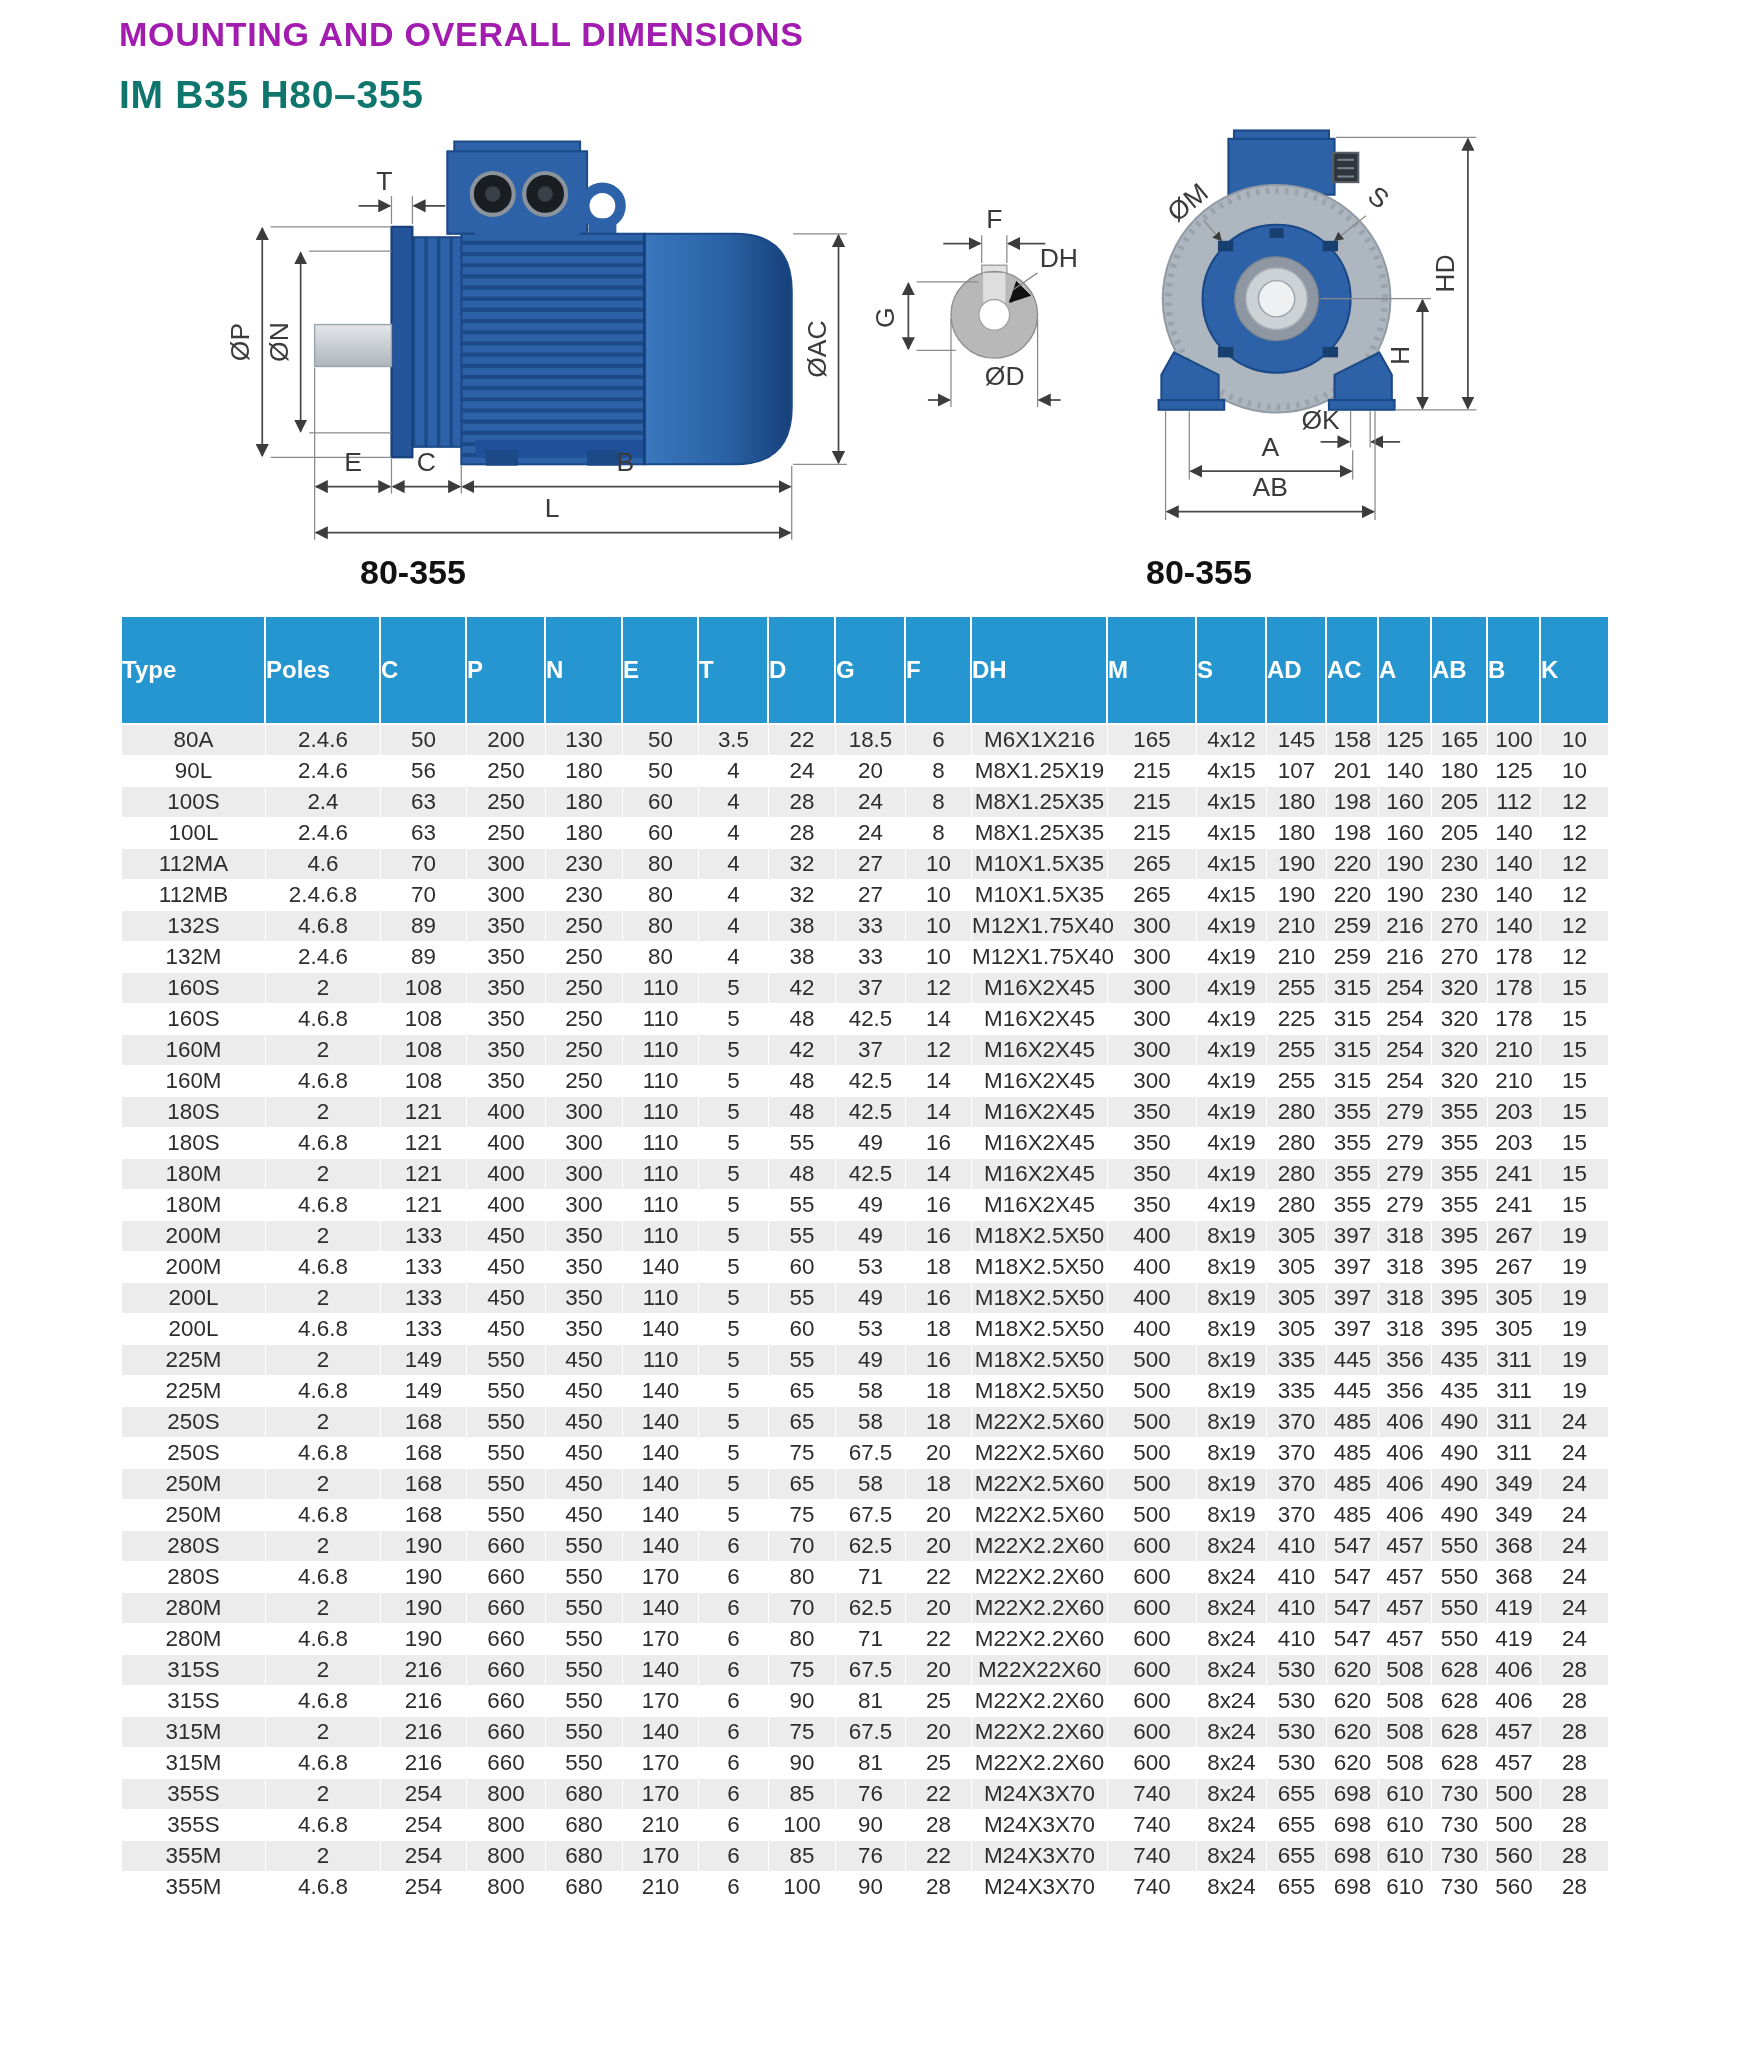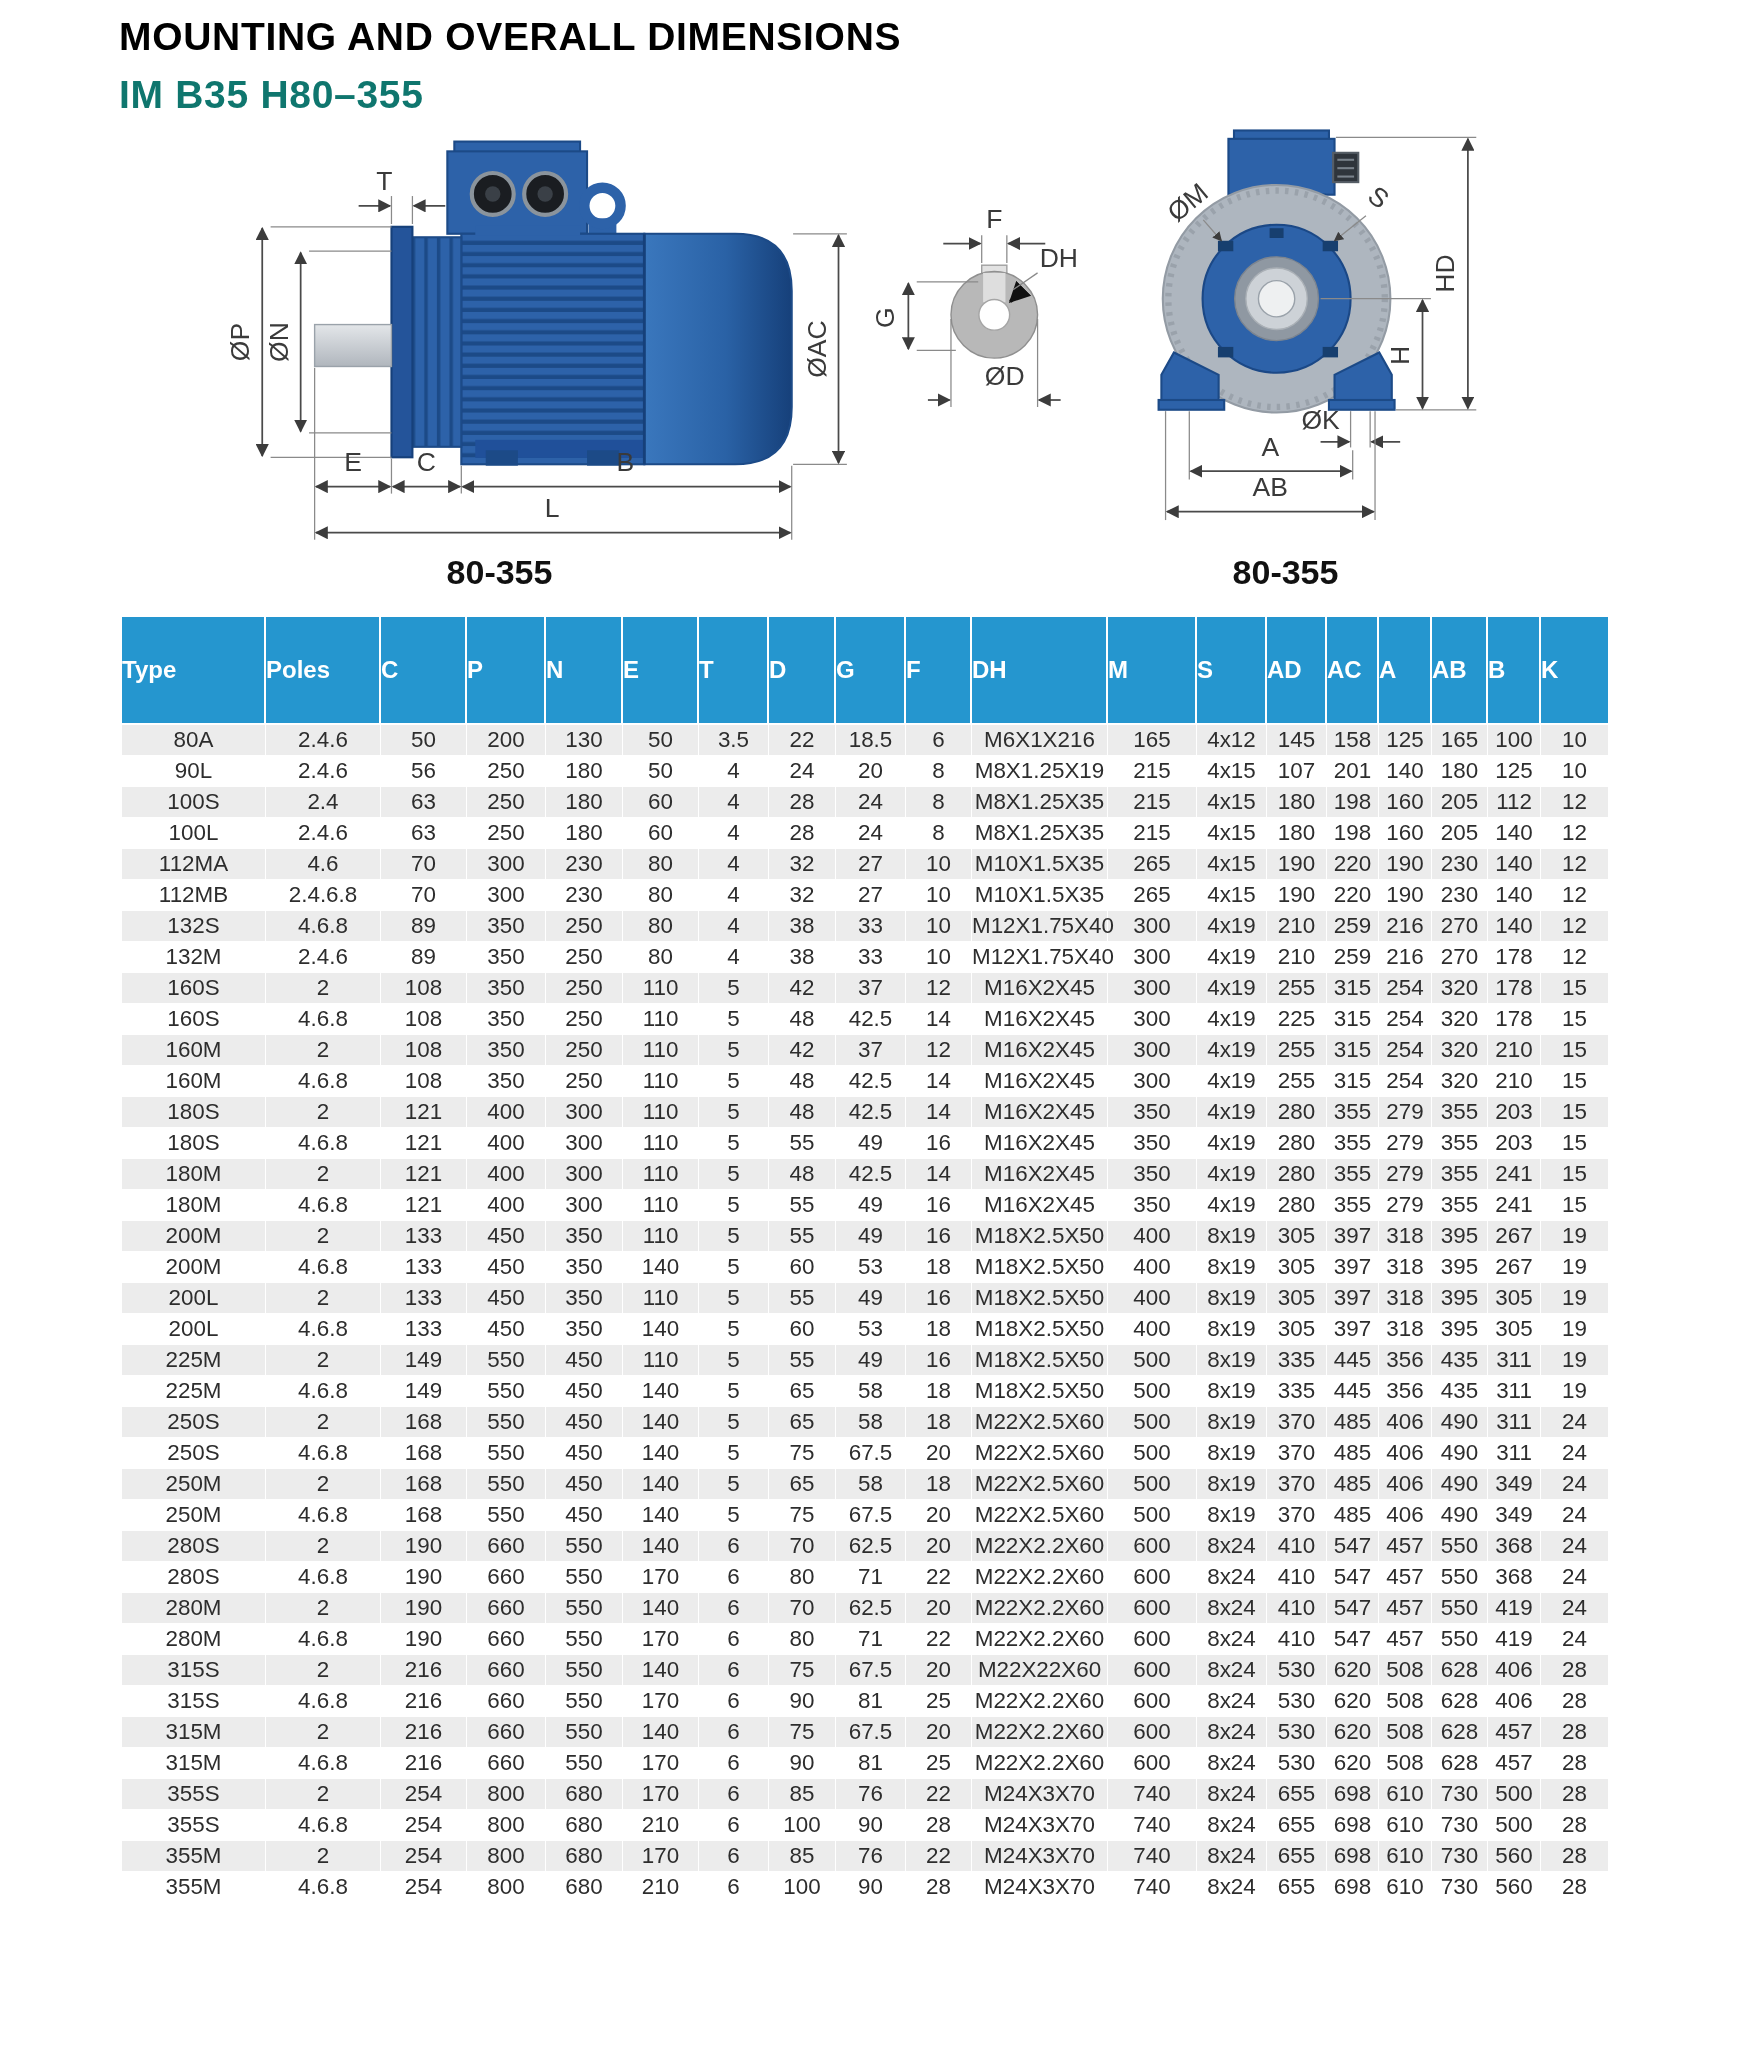--- a/index.html
+++ b/index.html
@@ -2,31 +2,31 @@
 <html style="font-size:11.2px"><head>
 <meta charset="utf-8">
 <style>
   html,body { margin:0; padding:0; background:#ffffff; }
   .page {
     position:relative; width:1757px; height:2066px; background:#ffffff;
     font-family:"Liberation Sans", sans-serif; overflow:hidden;
   }
   .page-title {
     position:absolute; left:119px; top:15.4px; margin:0;
-    font-size:39px; font-weight:bold; letter-spacing:0.7px; color:#000000;
+    font-size:34px; font-weight:bold; letter-spacing:0.7px; color:#a21caf;
   }
   .page-subtitle {
     position:absolute; left:119px; top:73px; margin:0;
     font-size:39px; font-weight:bold; letter-spacing:0.7px; color:#0f766e;
   }
   .diagram { position:absolute; }
   .svg-left  { left:140px; top:122px; }
   .svg-right { left:1153px; top:122px; }
   .caption {
-    position:absolute; width:279px; text-align:center;
+    position:absolute; width:279px; text-align:left;
     font-size:34px; font-weight:bold; color:#111111;
   }
   .cap-left  { left:360px; top:553px; }
   .cap-right { left:1146px; top:553px; }
 
   .dim-text { font-size:38px; fill:#3a3a3a; font-family:"Liberation Sans",sans-serif; }
   .dim-line { stroke:#4a4a4a; stroke-width:2.5; fill:none; }
   .ext-line { stroke:#8a8a8a; stroke-width:1.8; fill:none; }
 
   table.dims {

